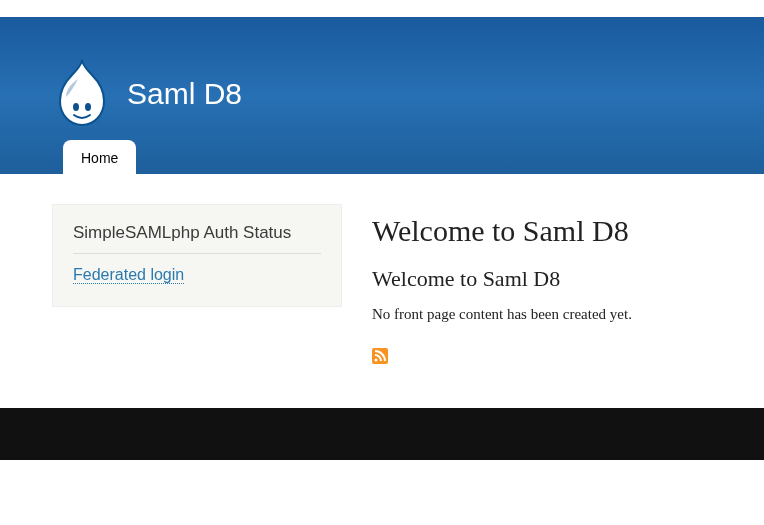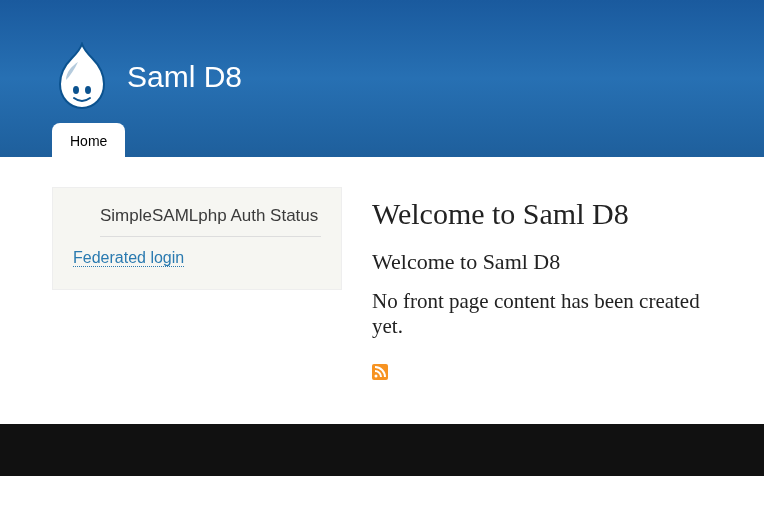--- a/index.html
+++ b/index.html
@@ -11,21 +11,21 @@
       font-family: Georgia, "Times New Roman", serif;
       background: #fff;
     }
     .header {
       background: linear-gradient(to bottom, #1a5a9e 0%, #2770b3 50%, #1e5f9c 100%);
       height: 157px;
       position: relative;
     }
     .header-inner {
       max-width: 700px;
-      margin: 0 auto;
+      margin: 17px auto;
       padding: 0 20px;
       position: relative;
       height: 100%;
     }
     .logo-area {
       display: flex;
       align-items: center;
       padding-top: 42px;
     }
     .drupal-logo {
@@ -35,21 +35,21 @@
     }
     .site-name {
       font-family: "Helvetica Neue", Helvetica, Arial, sans-serif;
       color: #fff;
       font-size: 30px;
       font-weight: 400;
     }
     .tabs {
       position: absolute;
       bottom: 0;
-      left: 20px;
+      left: 31px;
     }
     .tab {
       display: inline-block;
       background: #fff;
       padding: 10px 18px 8px;
       border-radius: 8px 8px 0 0;
       font-family: "Helvetica Neue", Helvetica, Arial, sans-serif;
       font-size: 14px;
       color: #000;
       text-decoration: none;
@@ -72,21 +72,20 @@
       border: 1px solid #eee;
     }
     .block-title {
       font-family: "Helvetica Neue", Helvetica, Arial, sans-serif;
       font-size: 17px;
       font-weight: 400;
       color: #3b3b3b;
       padding-bottom: 10px;
       margin-bottom: 12px;
       border-bottom: 1px solid #ddd;
-      margin-left: 27px;
     }
     .block-link {
       color: #2a7ab0;
       font-family: "Helvetica Neue", Helvetica, Arial, sans-serif;
       font-size: 16px;
       text-decoration: none;
       border-bottom: 1px dotted #2a7ab0;
       cursor: pointer;
     }
     .main {
@@ -99,21 +98,21 @@
       margin-bottom: 18px;
       margin-top: 10px;
     }
     .subtitle {
       font-size: 22px;
       font-weight: 400;
       color: #222;
       margin-bottom: 14px;
     }
     .body-text {
-      font-size: 21px;
+      font-size: 15px;
       color: #222;
       margin-bottom: 25px;
     }
     .rss-icon {
       width: 16px;
       height: 16px;
       display: inline-block;
       cursor: pointer;
     }
     .footer {

